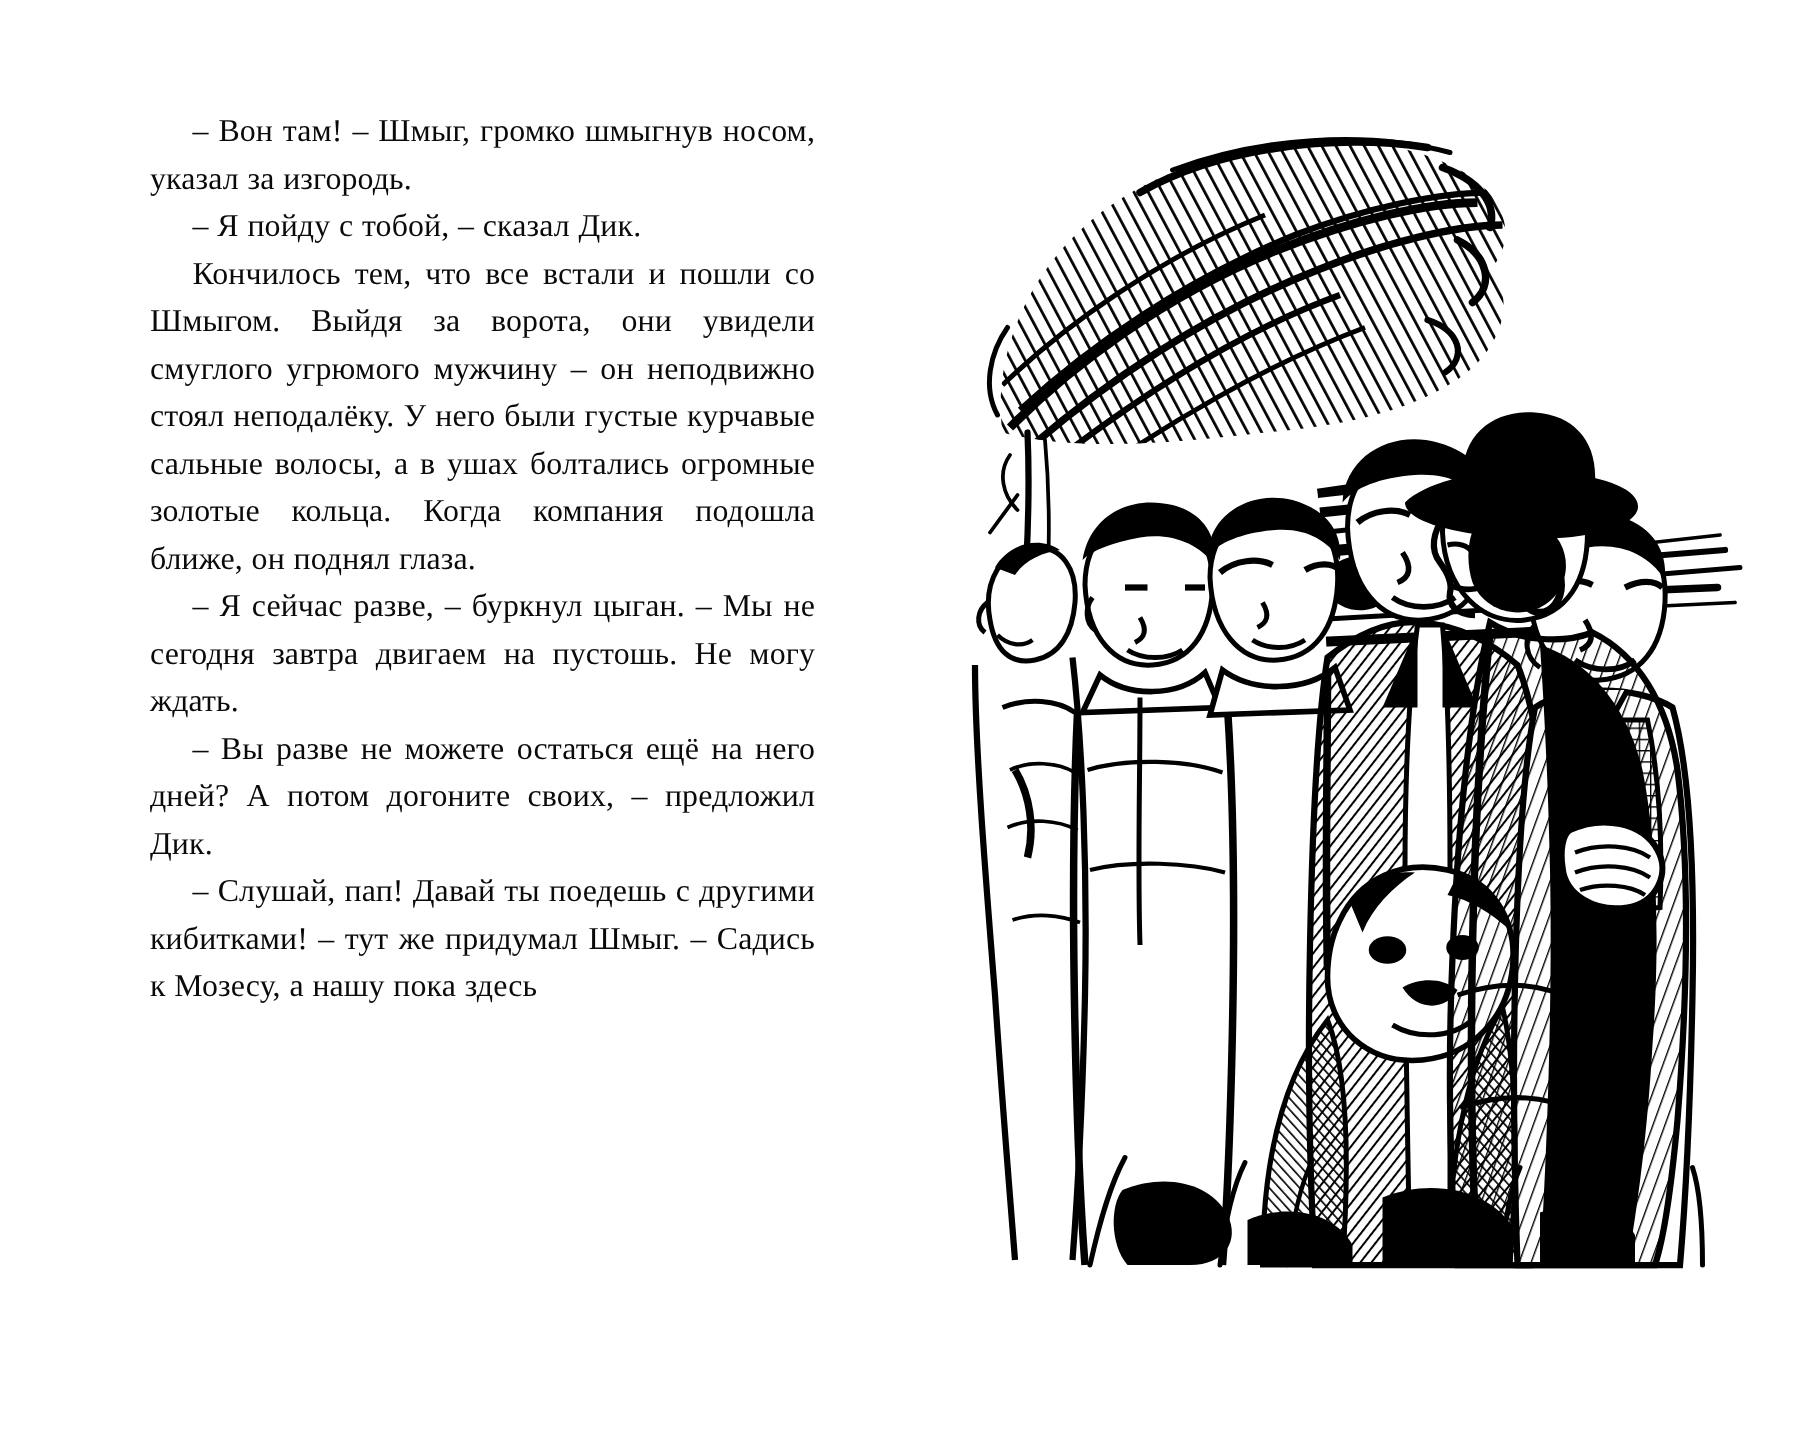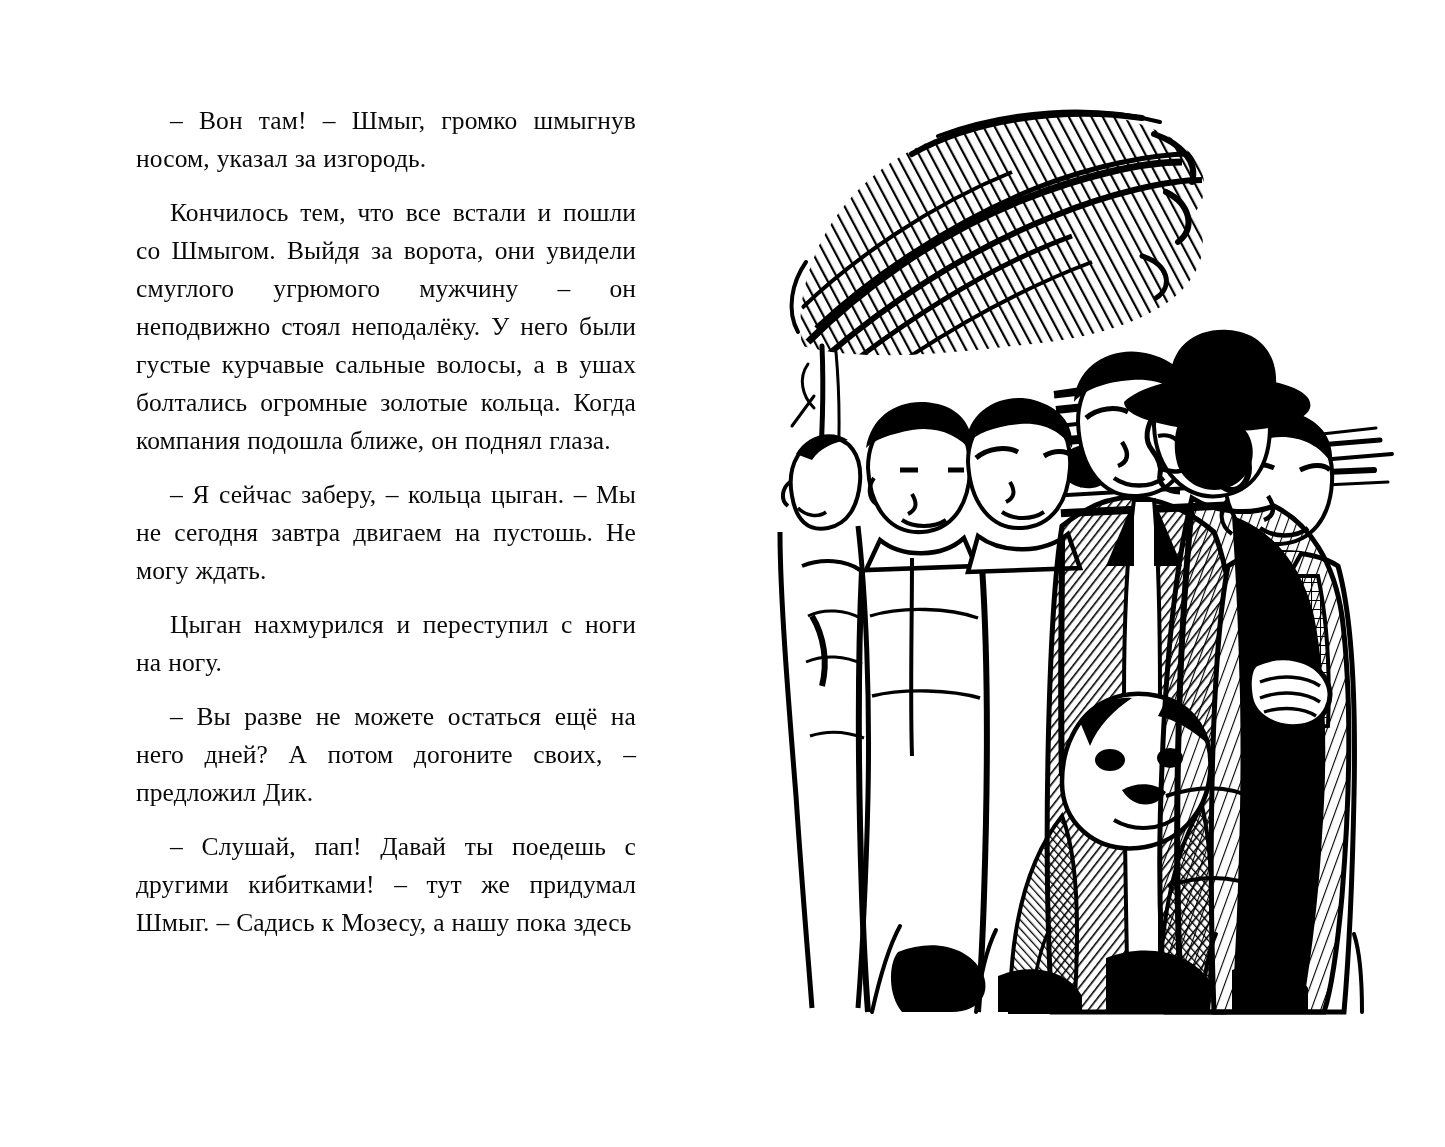--- a/index.html
+++ b/index.html
@@ -25,21 +25,21 @@
 
   
   .text-column {
     position: absolute;
     left: 120px;
     top: 86px;
     width: 532px;
   }
 
   .para {
-    margin: 16px;
+    margin: 0;
     font-size: 25.5px;
     line-height: 38px;
     text-align: justify;
     text-justify: inter-word;
     text-indent: 34px;
     hyphens: manual;
     letter-spacing: 0.1px;
     word-spacing: 0.5px;
     color: #0a0a0a;
   }
@@ -72,23 +72,23 @@
     height: 100%;
   }
 </style>
 </head>
 <body>
 
 <div class="page">
 
   <div class="text-column">
     <p class="para">– Вон там! – Шмыг, громко шмыгнув носом, указал за изгородь.</p>
+    <p class="para">– Я пойду с тобой, – сказал Дик.</p>
     <p class="para">Кончилось тем, что все встали и пошли со Шмыгом. Выйдя за ворота, они увидели смуглого угрюмого мужчину – он неподвижно стоял неподалёку. У него были густые курчавые сальные волосы, а в ушах болтались огромные золотые кольца. Когда компания подошла ближе, он поднял глаза.</p>
-    <p class="para">– Я сейчас заберу, – кольца цыган. – Мы не сегодня завтра двигаем на пустошь. Не могу ждать.</p>
-    <p class="para">Цыган нахмурился и переступил с ноги на ногу.</p>
+    <p class="para">– Я сейчас разве, – буркнул цыган. – Мы не сегодня завтра двигаем на пустошь. Не могу ждать.</p>
     <p class="para">– Вы разве не можете остаться ещё на него дней? А потом догоните своих, – предложил Дик.</p>
     <p class="para">– Слушай, пап! Давай ты поедешь с другими кибитками! – тут же придумал Шмыг. – Садись к Мозесу, а нашу пока здесь</p>
   </div>
 
 
   <div class="illustration">
     <svg viewBox="0 0 640 920" xmlns="http://www.w3.org/2000/svg" aria-hidden="true">
       <defs>
 
         <pattern id="hatchA" width="7" height="7" patternUnits="userSpaceOnUse" patternTransform="rotate(38)">

